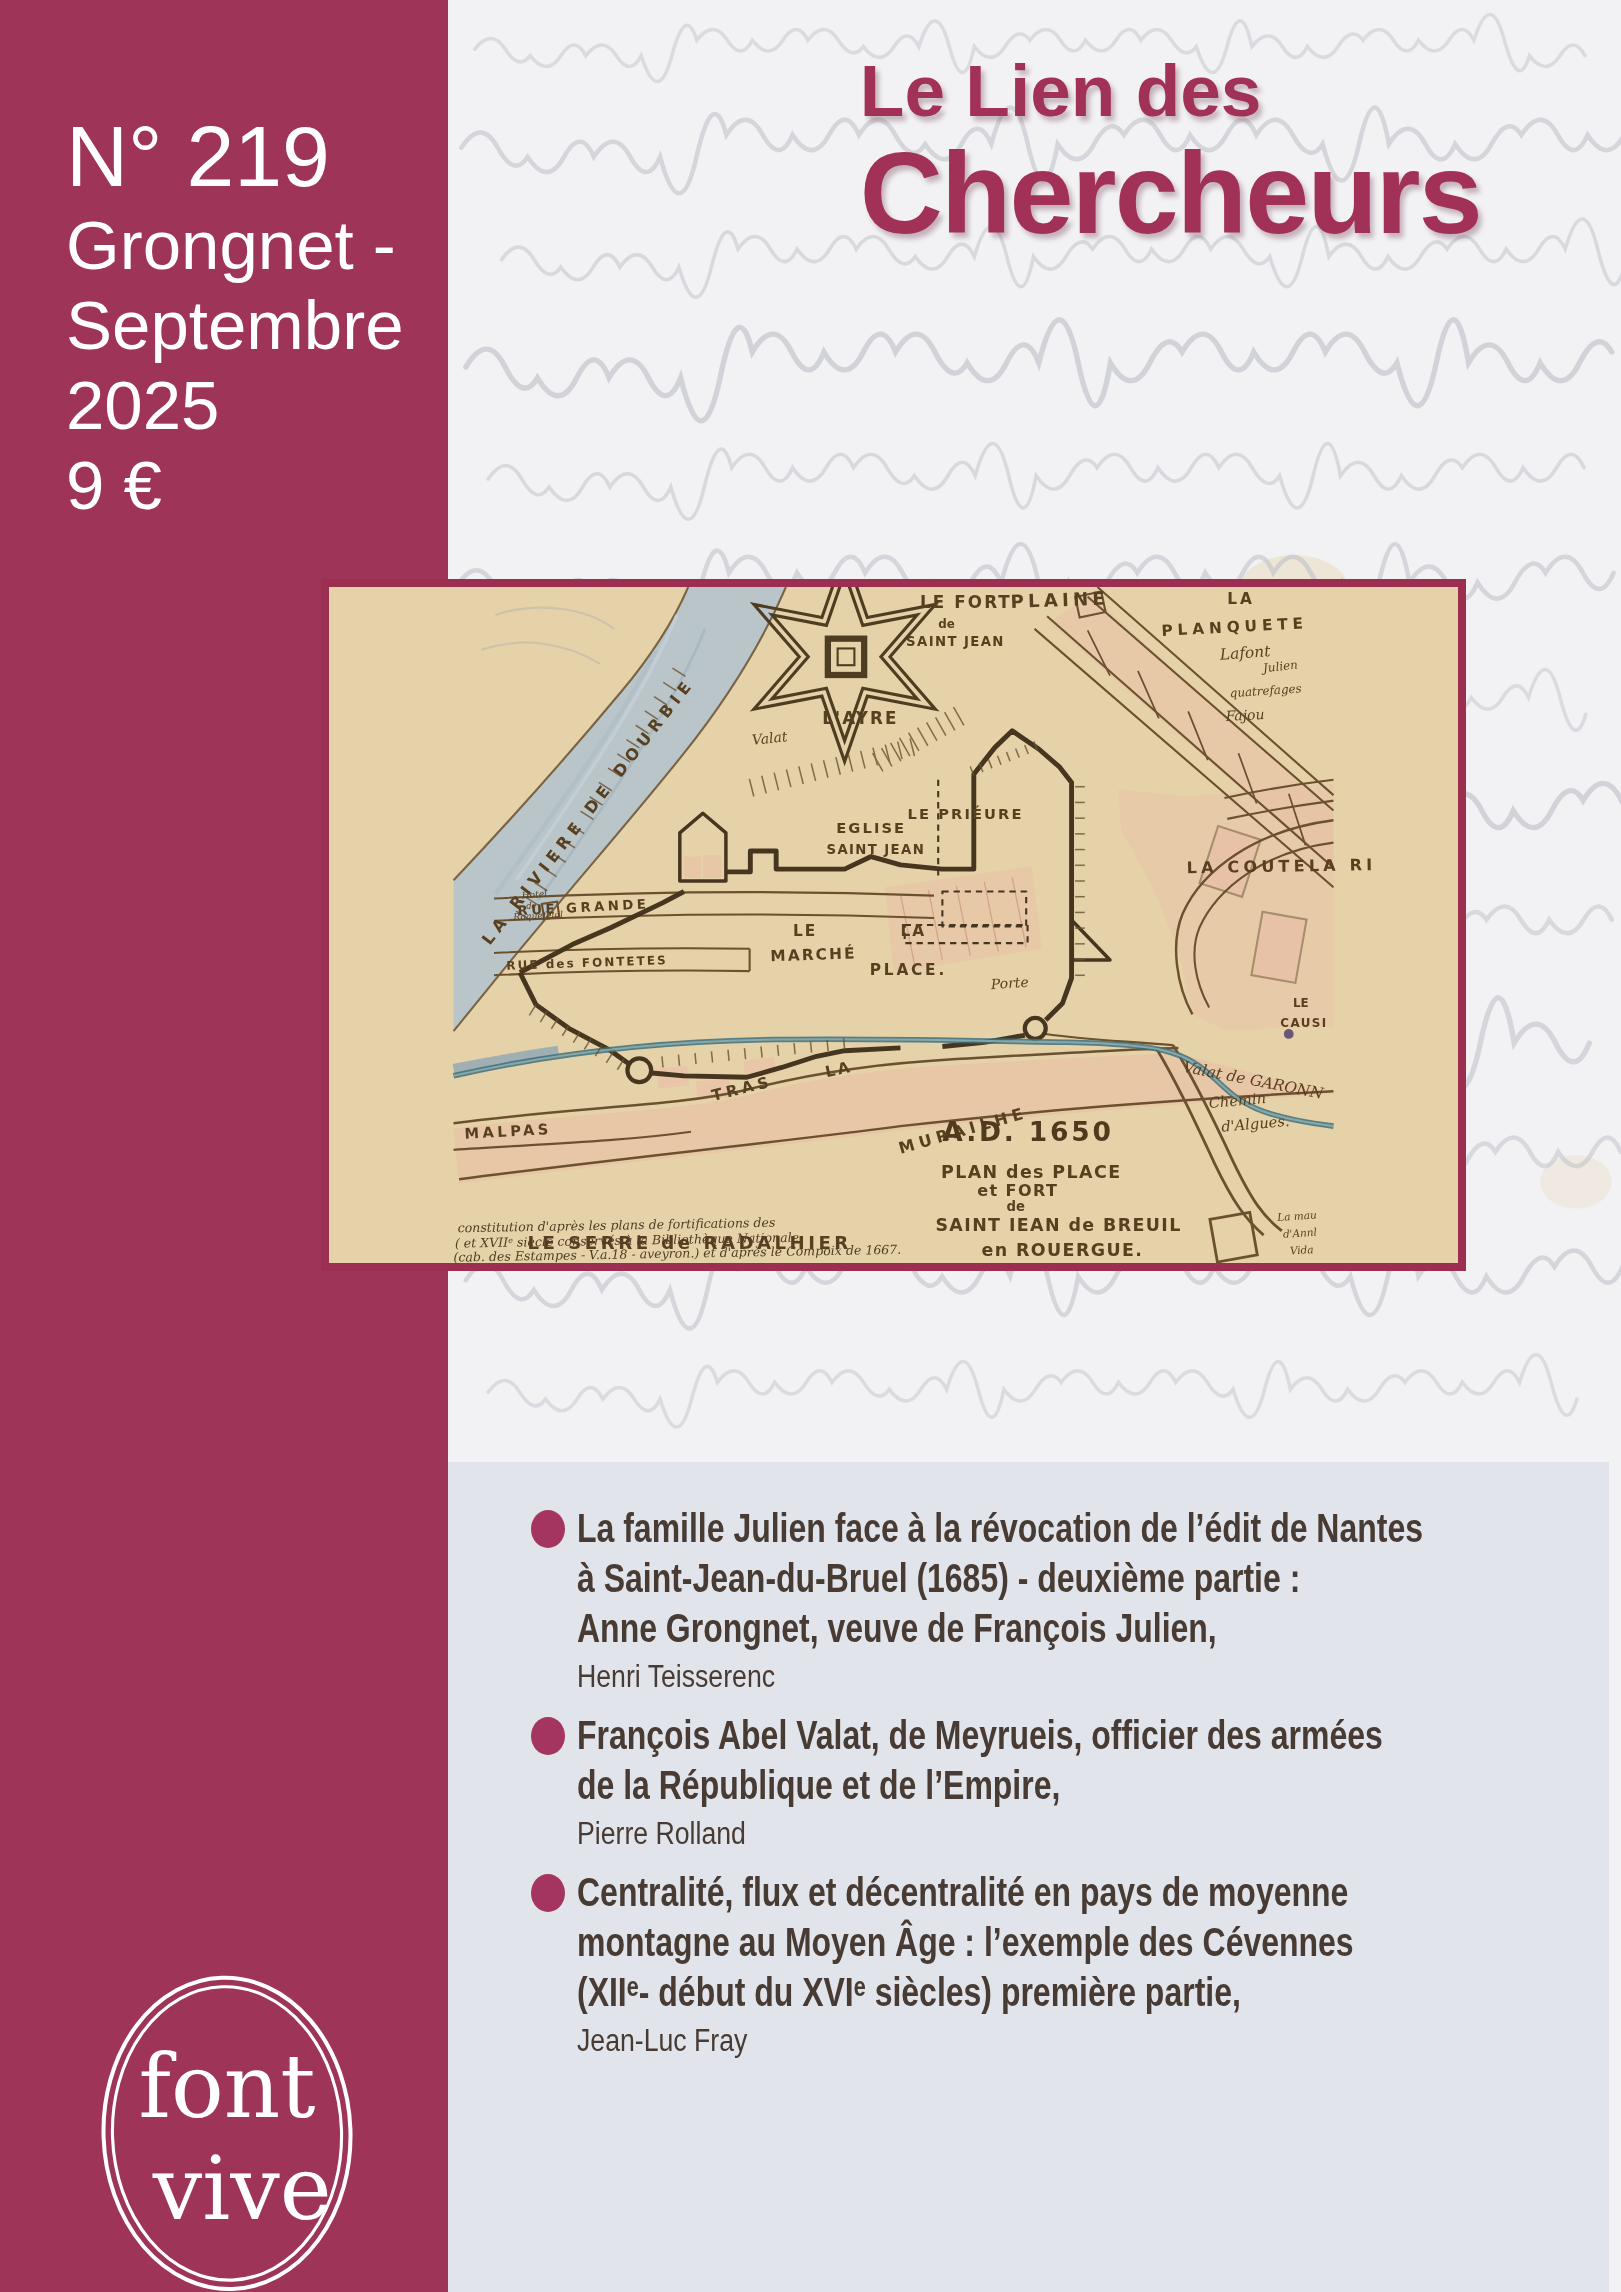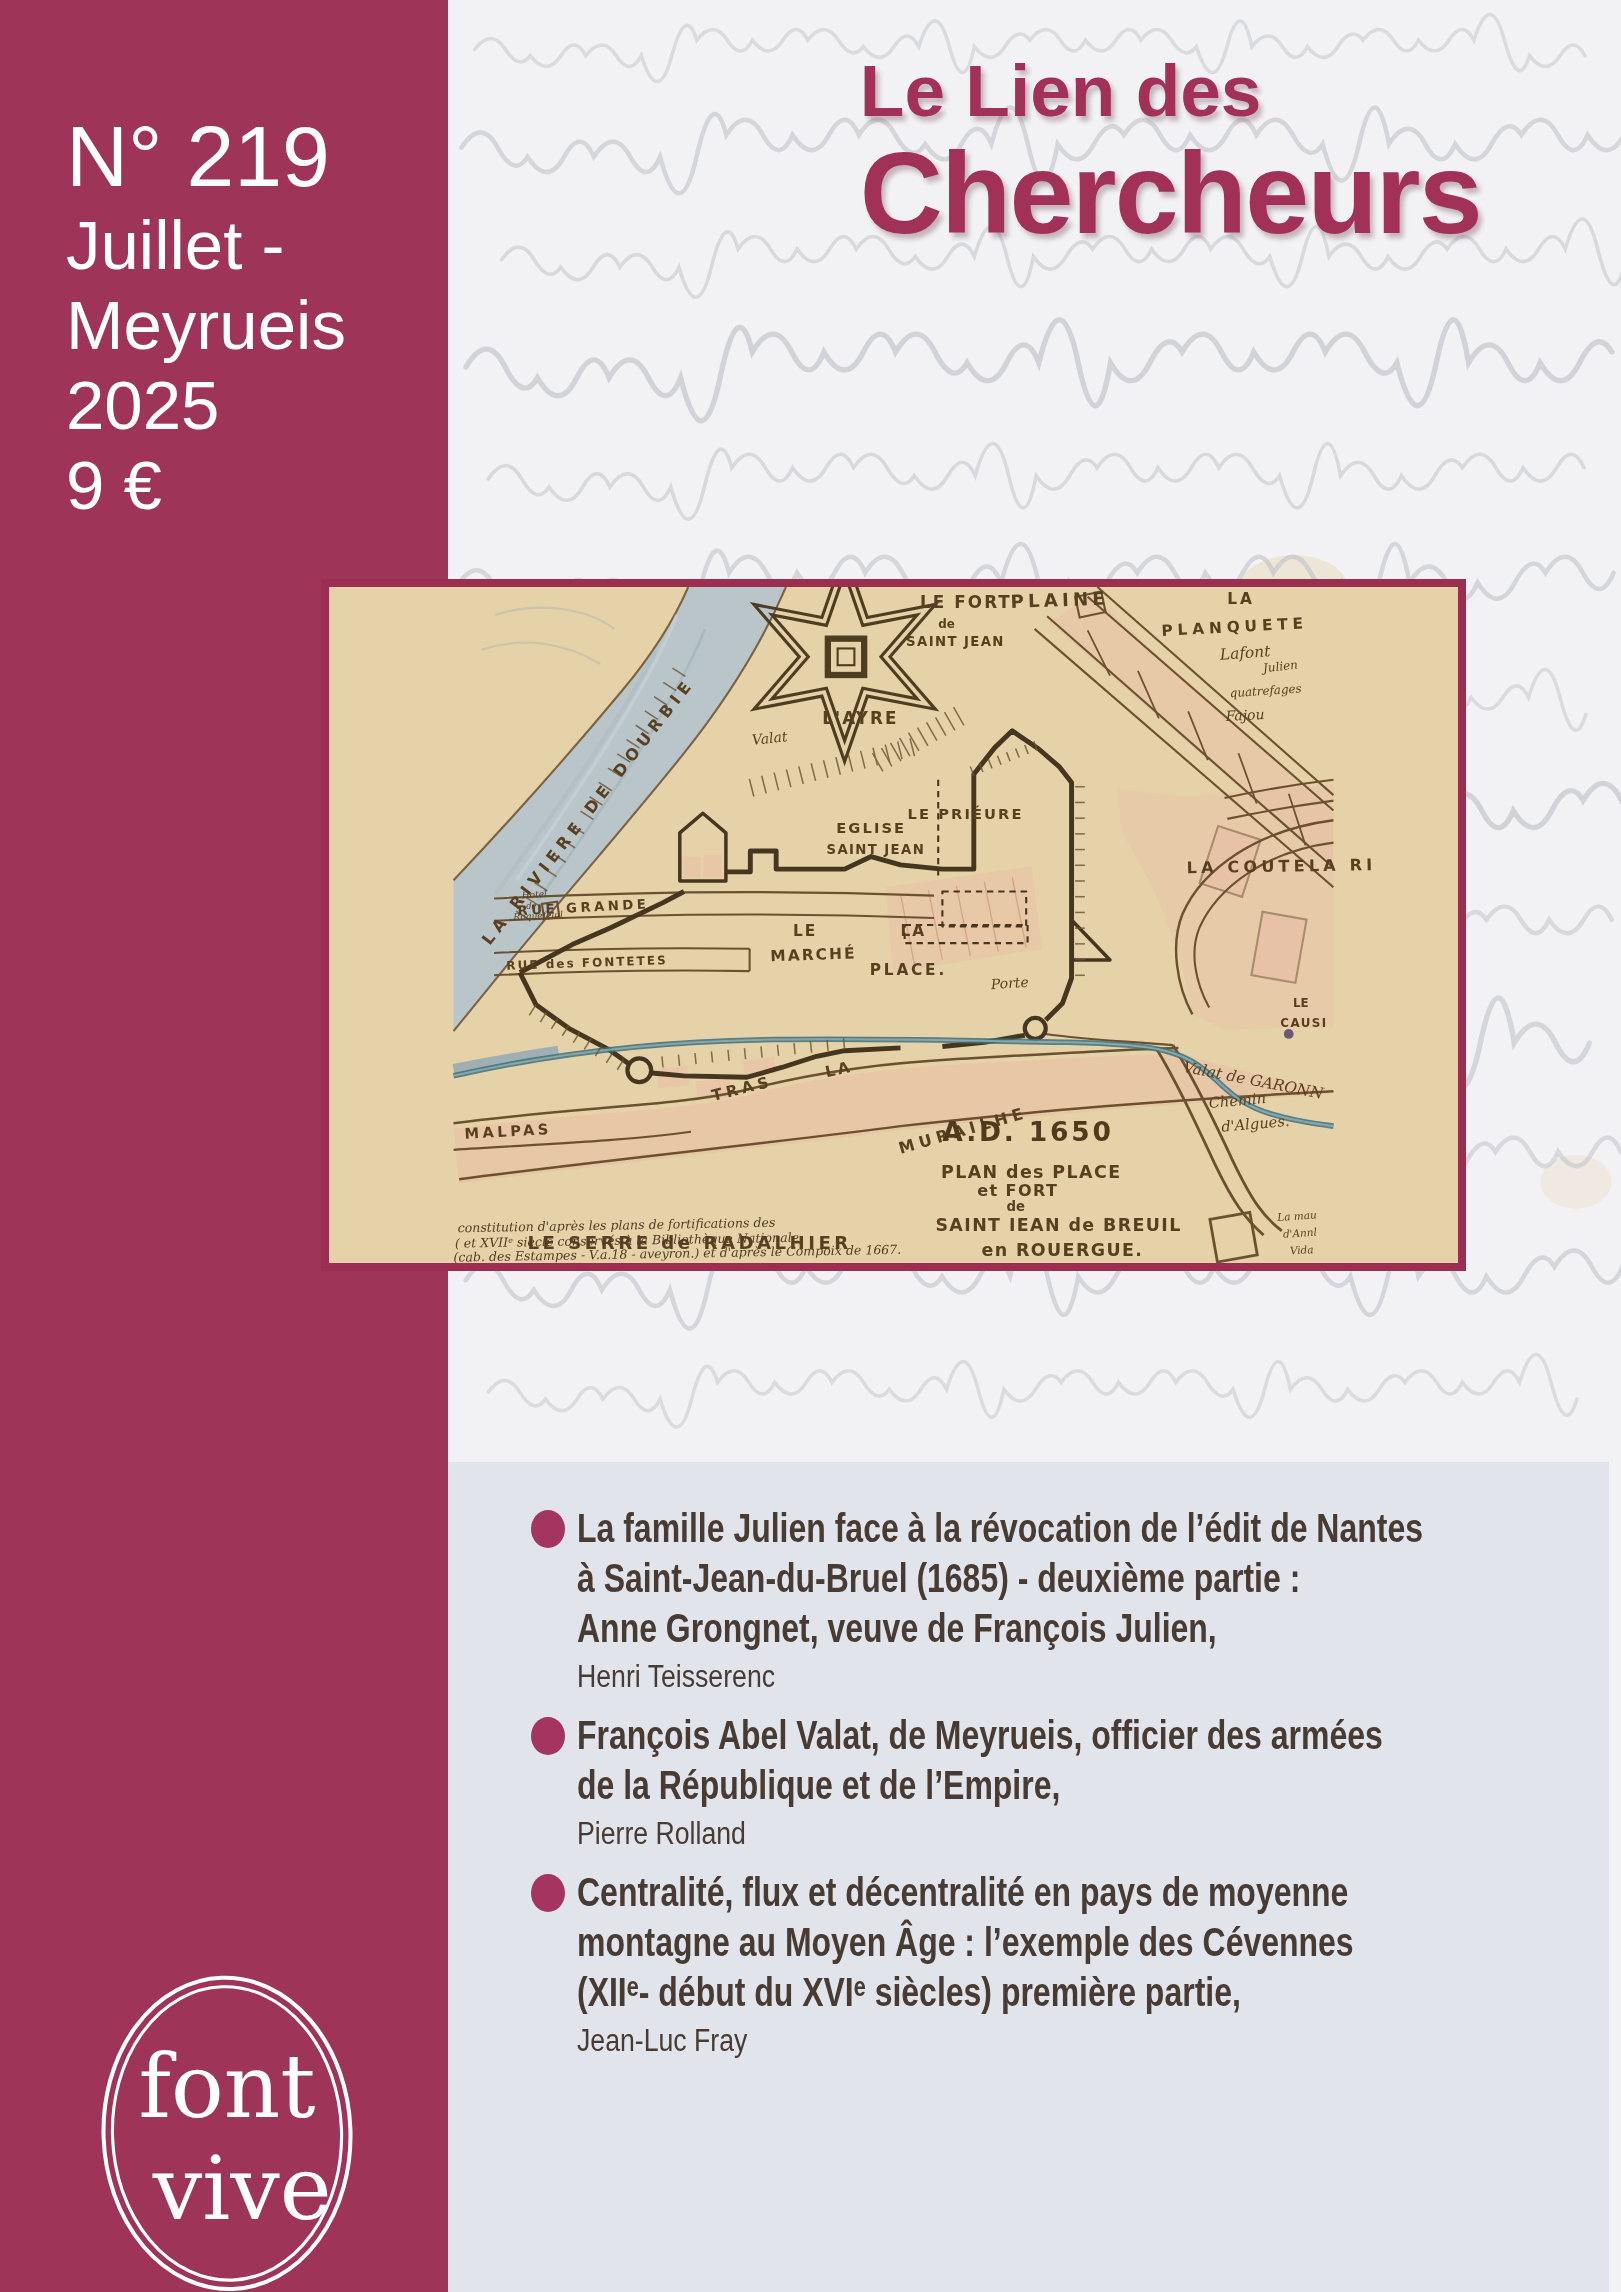--- a/index.html
+++ b/index.html
@@ -60,22 +60,22 @@
         <path d="M550,1300 q 21,-32 38.5,0 t 31.5,9.6 q 21,32 38.5,0 t 31.5,0 q 21,-32 38.5,0 t 31.5,0 q 21,76.8 38.5,0 t 31.5,-23.04 q 21,-32 38.5,0 t 31.5,0 q 21,32 38.5,0 t 31.5,0 q 21,-32 38.5,0 t 31.5,9.6 q 21,32 38.5,0 t 31.5,0 q 21,-76.8 38.5,0 t 31.5,0 q 21,32 38.5,0 t 31.5,-9.6 q 21,-32 38.5,0 t 31.5,0 q 21,32 38.5,0 t 31.5,0 q 21,-32 38.5,0 t 31.5,9.6 q 21,76.8 38.5,0 t 31.5,0 q 21,-32 38.5,0 t 31.5,0 q 21,32 38.5,0 t 31.5,-9.6 q 21,-32 38.5,0 t 31.5,0 q 21,32 38.5,0 t 31.5,0" stroke-width="5" opacity="0.45"></path>
         <path d="M520,1430 q 22.8,-36 41.800000000000004,0 t 34.2,10.799999999999999 q 22.8,36 41.800000000000004,0 t 34.2,0 q 22.8,-36 41.800000000000004,0 t 34.2,0 q 22.8,86.39999999999999 41.800000000000004,0 t 34.2,-25.919999999999998 q 22.8,-36 41.800000000000004,0 t 34.2,0 q 22.8,36 41.800000000000004,0 t 34.2,0 q 22.8,-36 41.800000000000004,0 t 34.2,10.799999999999999 q 22.8,36 41.800000000000004,0 t 34.2,0 q 22.8,-86.39999999999999 41.800000000000004,0 t 34.2,0 q 22.8,36 41.800000000000004,0 t 34.2,-10.799999999999999 q 22.8,-36 41.800000000000004,0 t 34.2,0 q 22.8,36 41.800000000000004,0 t 34.2,0 q 22.8,-36 41.800000000000004,0 t 34.2,10.799999999999999 q 22.8,86.39999999999999 41.800000000000004,0 t 34.2,0 q 22.8,-36 41.800000000000004,0 t 34.2,0 q 22.8,36 41.800000000000004,0 t 34.2,-10.799999999999999 q 22.8,-36 41.800000000000004,0 t 34.2,0" stroke-width="5" opacity="0.5"></path>
         <path d="M545,1555 q 19.2,-26 35.2,0 t 28.8,7.8 q 19.2,26 35.2,0 t 28.8,0 q 19.2,-26 35.2,0 t 28.8,0 q 19.2,62.4 35.2,0 t 28.8,-18.72 q 19.2,-26 35.2,0 t 28.8,0 q 19.2,26 35.2,0 t 28.8,0 q 19.2,-26 35.2,0 t 28.8,7.8 q 19.2,26 35.2,0 t 28.8,0 q 19.2,-62.4 35.2,0 t 28.8,0 q 19.2,26 35.2,0 t 28.8,-7.8 q 19.2,-26 35.2,0 t 28.8,0 q 19.2,26 35.2,0 t 28.8,0 q 19.2,-26 35.2,0 t 28.8,7.8 q 19.2,62.4 35.2,0 t 28.8,0 q 19.2,-26 35.2,0 t 28.8,0 q 19.2,26 35.2,0 t 28.8,-7.8 q 19.2,-26 35.2,0 t 28.8,0 q 19.2,26 35.2,0 t 28.8,0 q 19.2,-62.4 35.2,0 t 28.8,18.72" stroke-width="4" opacity="0.4"></path>
       </g>
   </svg>
 
   <div class="left-band"></div>
 
   <div class="issue">
     <div class="issue-number">N° 219</div>
-    <div class="issue-line">Juillet -</div>
-    <div class="issue-line">Meyrueis</div>
+    <div class="issue-line">Grongnet -</div>
+    <div class="issue-line">Septembre</div>
     <div class="issue-line">2025</div>
     <div class="issue-line">9 €</div>
   </div>
 
   <div class="masthead">
     <div class="m-small">Le Lien des</div>
     <div class="m-big">Chercheurs</div>
   </div>
 
   <div class="map-frame">

